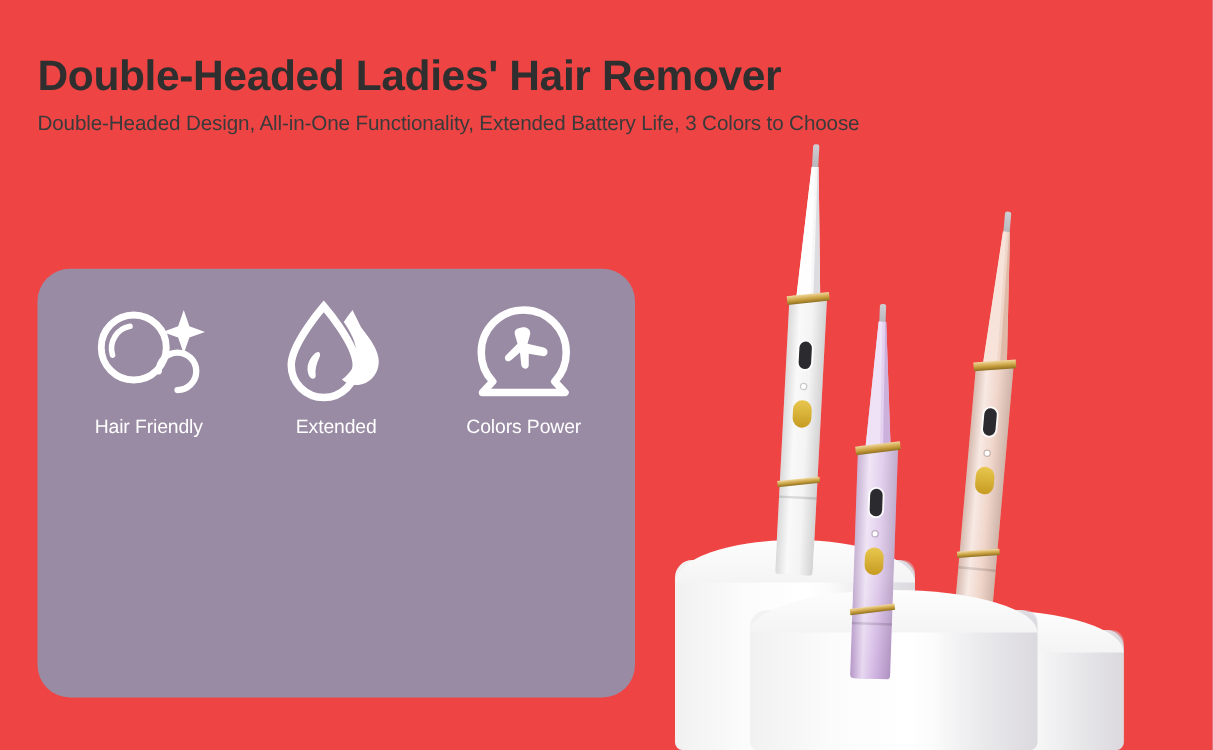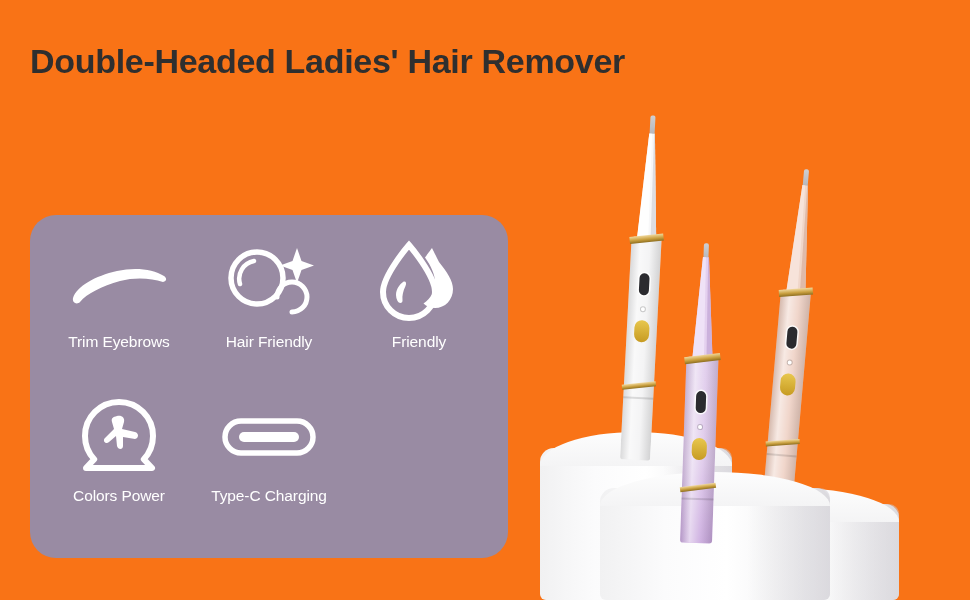--- a/index.html
+++ b/index.html
@@ -6,21 +6,21 @@
   html,body { width:970px; height:600px; }
   body {
     font-family:"Liberation Sans", sans-serif;
     background:#dbc4e7;
     overflow:hidden;
     position:relative;
   }
   .banner {
     position:absolute; inset:0;
     width:970px; height:600px;
-    background:#f97316;
+    background:#ef4444;
     overflow:hidden;
   }
 
   
   .header { position:absolute; left:30px; top:42px; width:820px; }
   .title {
     font-size:34px; font-weight:bold; color:#2f2f2f;
     letter-spacing:-0.3px; line-height:1.12; white-space:nowrap;
   }
   .subtitle {
@@ -126,35 +126,26 @@
     background:rgba(0,0,0,0.12);
   }
 </style>
 </head>
 <body>
 
 <div class="banner">
 
   <div class="header">
     <div class="title">Double-Headed Ladies' Hair Remover</div>
+    <div class="subtitle">Double-Headed Design, All-in-One Functionality, Extended Battery Life, 3 Colors to Choose</div>
   </div>
 
   <div class="feature-panel">
     <div class="feature-grid">
 
-      <div class="feature-cell">
-        <div class="feature-icon">
-          <svg width="104" height="62" viewBox="0 0 104 62">
-            <path d="M6 46 C10 34 28 24 50 19 C68 15 86 17 97 24 C100 26 100 29 96 30
-                     C84 26 68 25 53 29 C35 34 19 42 13 50 C10 53 5 51 6 46 Z" fill="#ffffff"></path>
-            <path d="M13 43 C20 33 36 25 55 22 C70 19.5 84 20.5 93 25" fill="none" stroke="#998ba3" stroke-width="0"></path>
-          </svg>
-        </div>
-        <div class="feature-label">Trim Eyebrows</div>
-      </div>
 
 
       <div class="feature-cell">
         <div class="feature-icon">
           <svg width="90" height="86" viewBox="0 0 90 86">
             <circle cx="33" cy="38" r="26" fill="none" stroke="#ffffff" stroke-width="5.5"></circle>
             <path d="M16 44 A18 18 0 0 1 30 21" fill="none" stroke="#ffffff" stroke-width="4.5" stroke-linecap="round"></path>
             <path d="M53 57 A15 15 0 1 1 68 72" fill="none" stroke="#ffffff" stroke-width="5" stroke-linecap="round"></path>
             <path d="M73 8 L77.5 21 L90 25.5 L77.5 30 L73 43 L68.5 30 L56 25.5 L68.5 21 Z" fill="#ffffff"></path>
           </svg>
@@ -166,45 +157,36 @@
         <div class="feature-icon">
           <svg width="92" height="86" viewBox="0 0 92 86">
             <path d="M66 22 C74 32 80 41 80 49 C80 60 72 68 62 68 C57.5 68 53.5 66.3 50.5 63.5
                      C58 58.6 62 50.5 62 42 C62 34.5 58 26 52 17.5 C56 12 59 8 59 8 C59 8 62 14 66 22 Z" fill="#ffffff"></path>
             <path d="M36 5 C36 5 62 35 62 52 C62 66.4 50.4 78 36 78 C21.6 78 10 66.4 10 52
                      C10 35 36 5 36 5 Z" fill="none" stroke="#ffffff" stroke-width="6"></path>
             <path d="M23 55 C23 49 27 44 30 42 C32.5 40.5 34 43 32.5 46 C30 51 29 56 29.5 60
                      C30 63.5 26 64 24.5 61 C23.5 59 23 57 23 55 Z" fill="#ffffff"></path>
           </svg>
         </div>
-        <div class="feature-label">Friendly</div>
+        <div class="feature-label">Extended</div>
       </div>
 
       <div class="feature-cell">
         <div class="feature-icon">
           <svg width="92" height="82" viewBox="0 0 92 82">
             <path d="M46 6 C64.8 6 80 21.2 80 40 C80 49 76.5 57.2 70.8 63.2
                      L79 72 L13 72 L21.2 63.2 C15.5 57.2 12 49 12 40 C12 21.2 27.2 6 46 6 Z" fill="none" stroke="#ffffff" stroke-width="6" stroke-linejoin="round"></path>
             <path d="M44 20 C49 19 52 22 51 26 L49 33 L62 36 C66 37 66 42 62 43 L50 41 L50 50
                      C50 54 45 54 44 50 L43 40 L36 46 C33 49 29 45 32 42 L41 33 L39 26
                      C38 22 40 21 44 20 Z" fill="#ffffff"></path>
           </svg>
         </div>
         <div class="feature-label">Colors Power</div>
       </div>
 
-      <div class="feature-cell">
-        <div class="feature-icon">
-          <svg width="96" height="48" viewBox="0 0 96 48">
-            <rect x="4" y="8" width="88" height="32" rx="16" fill="none" stroke="#ffffff" stroke-width="5.5"></rect>
-            <rect x="18" y="19" width="60" height="10" rx="5" fill="#ffffff"></rect>
-          </svg>
-        </div>
-        <div class="feature-label">Type-C Charging</div>
-      </div>
 
     </div>
   </div>
 
   <div class="scene">
 
     <div class="pedestal" id="ped-left">
       <div class="ped-body" style="height:152px;"></div>
       <div class="ped-shade" style="height:152px;"></div>
       <div class="ped-top"></div>

